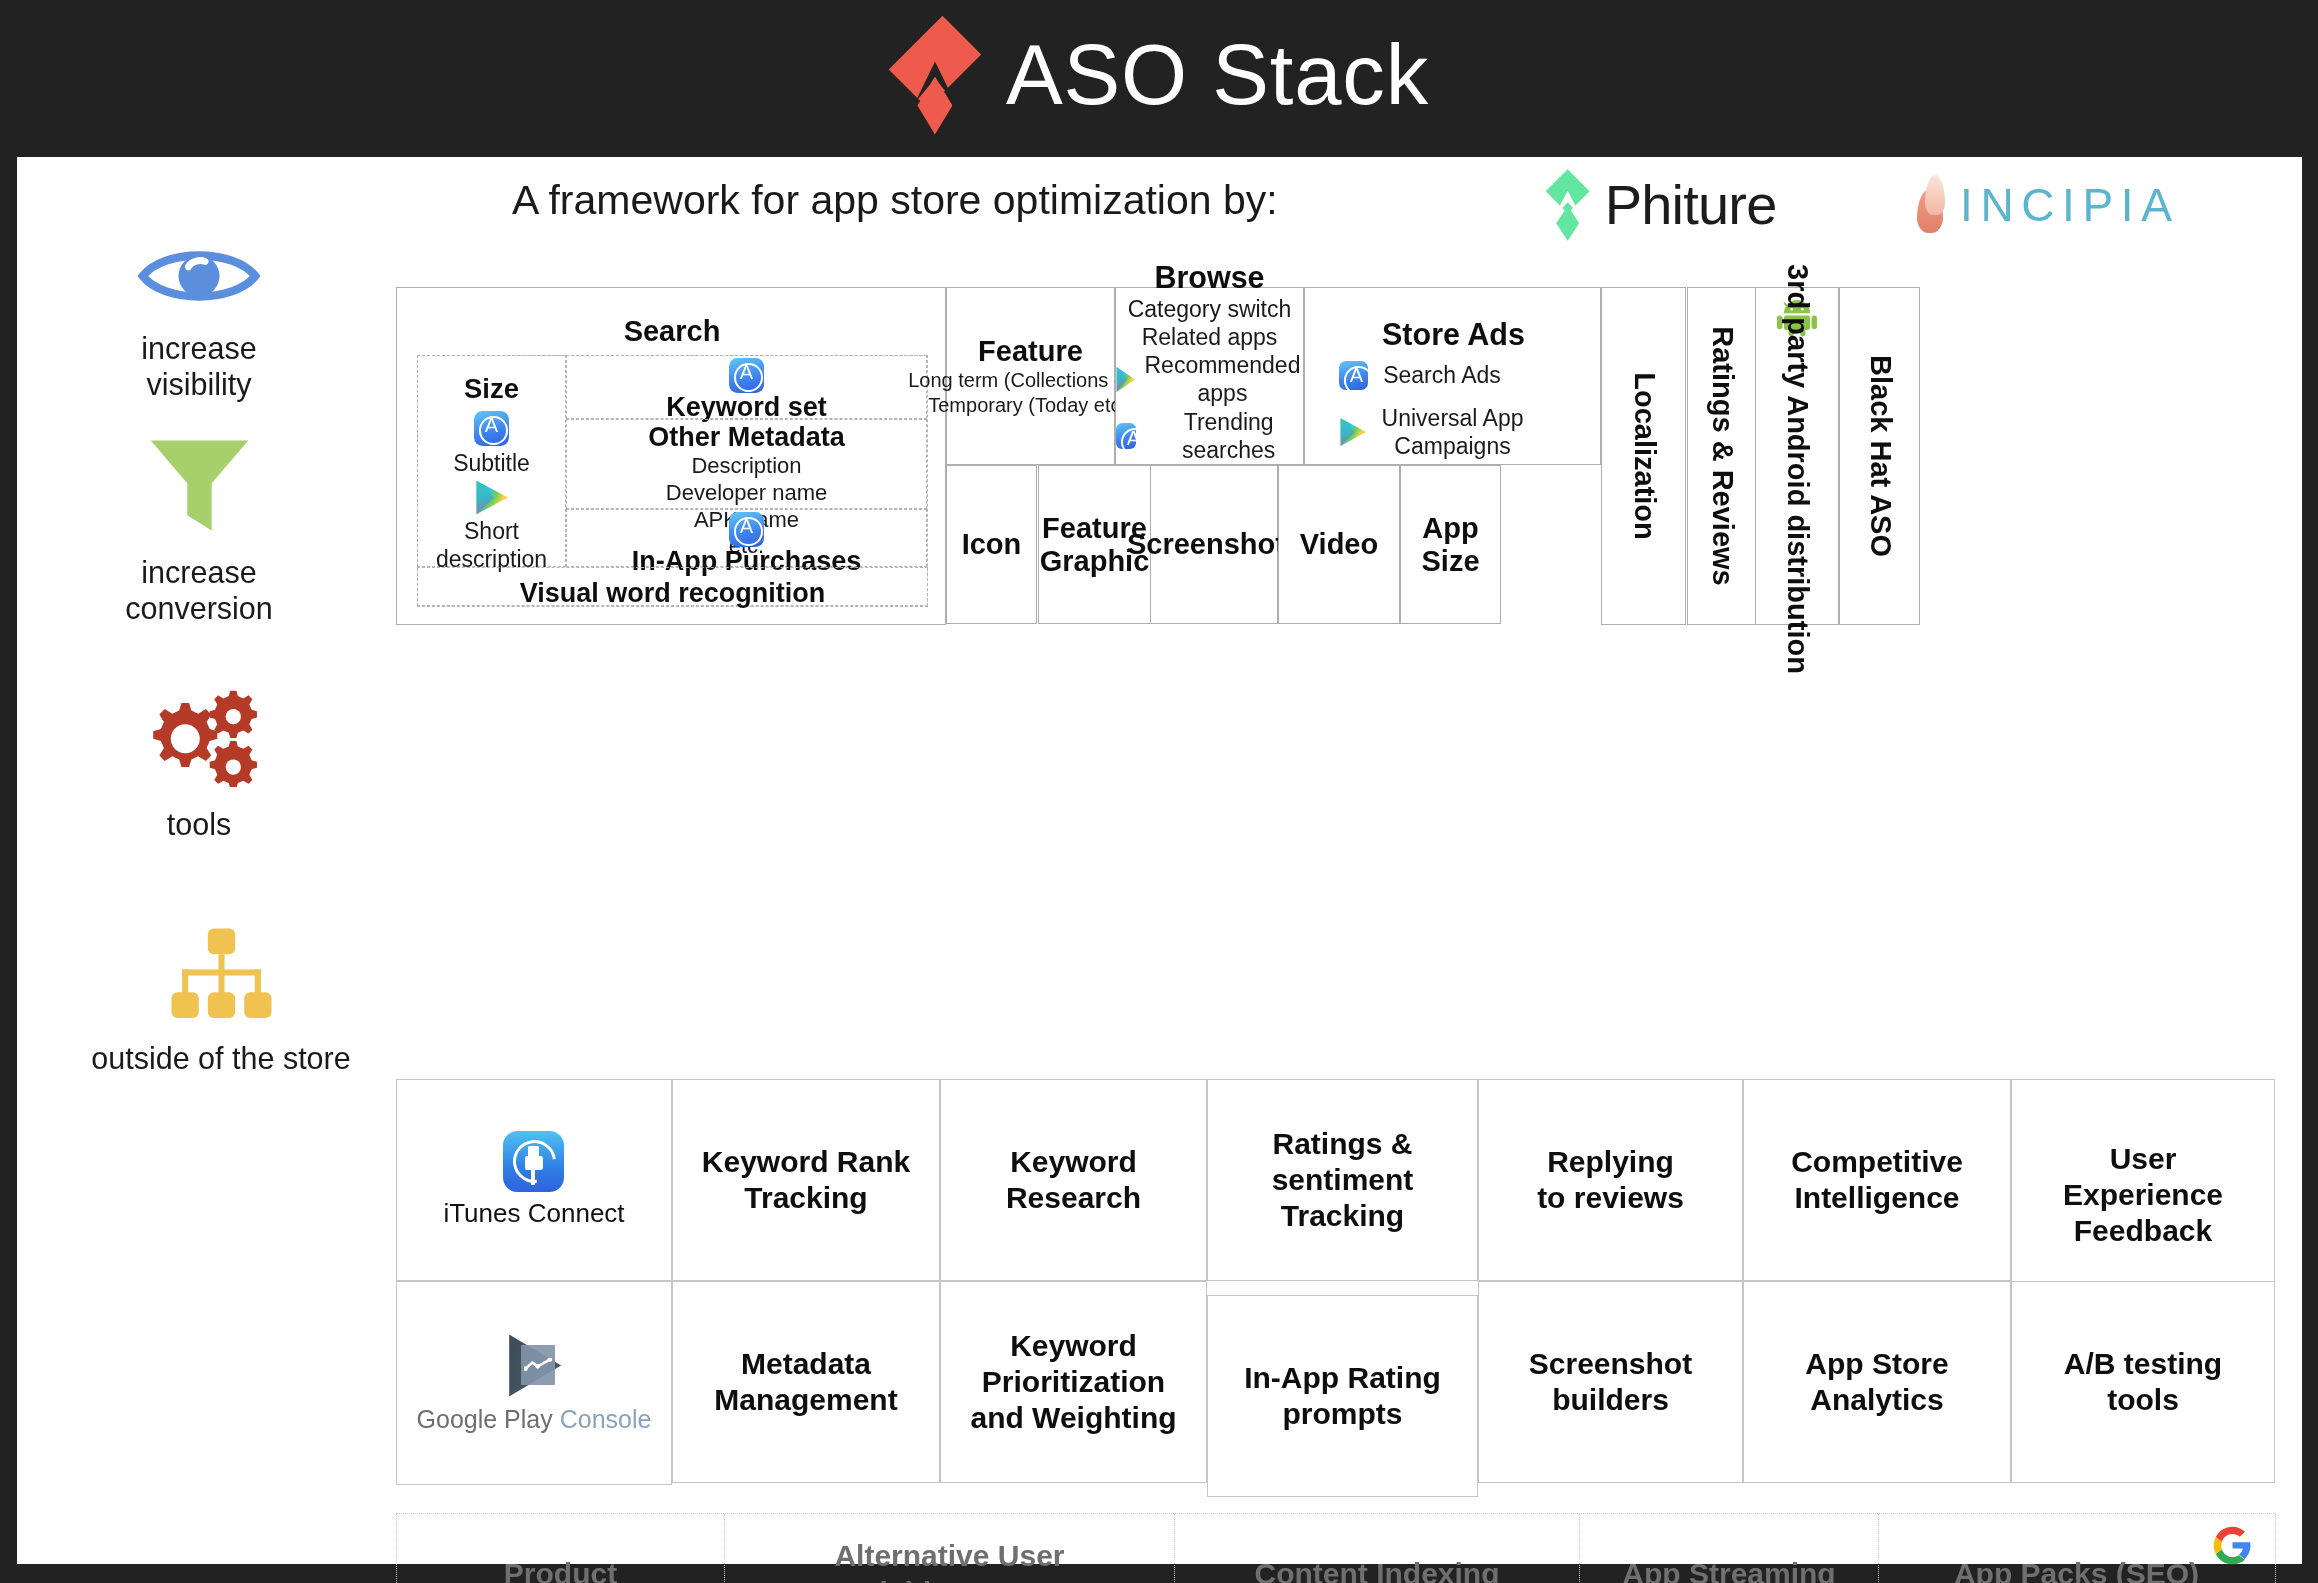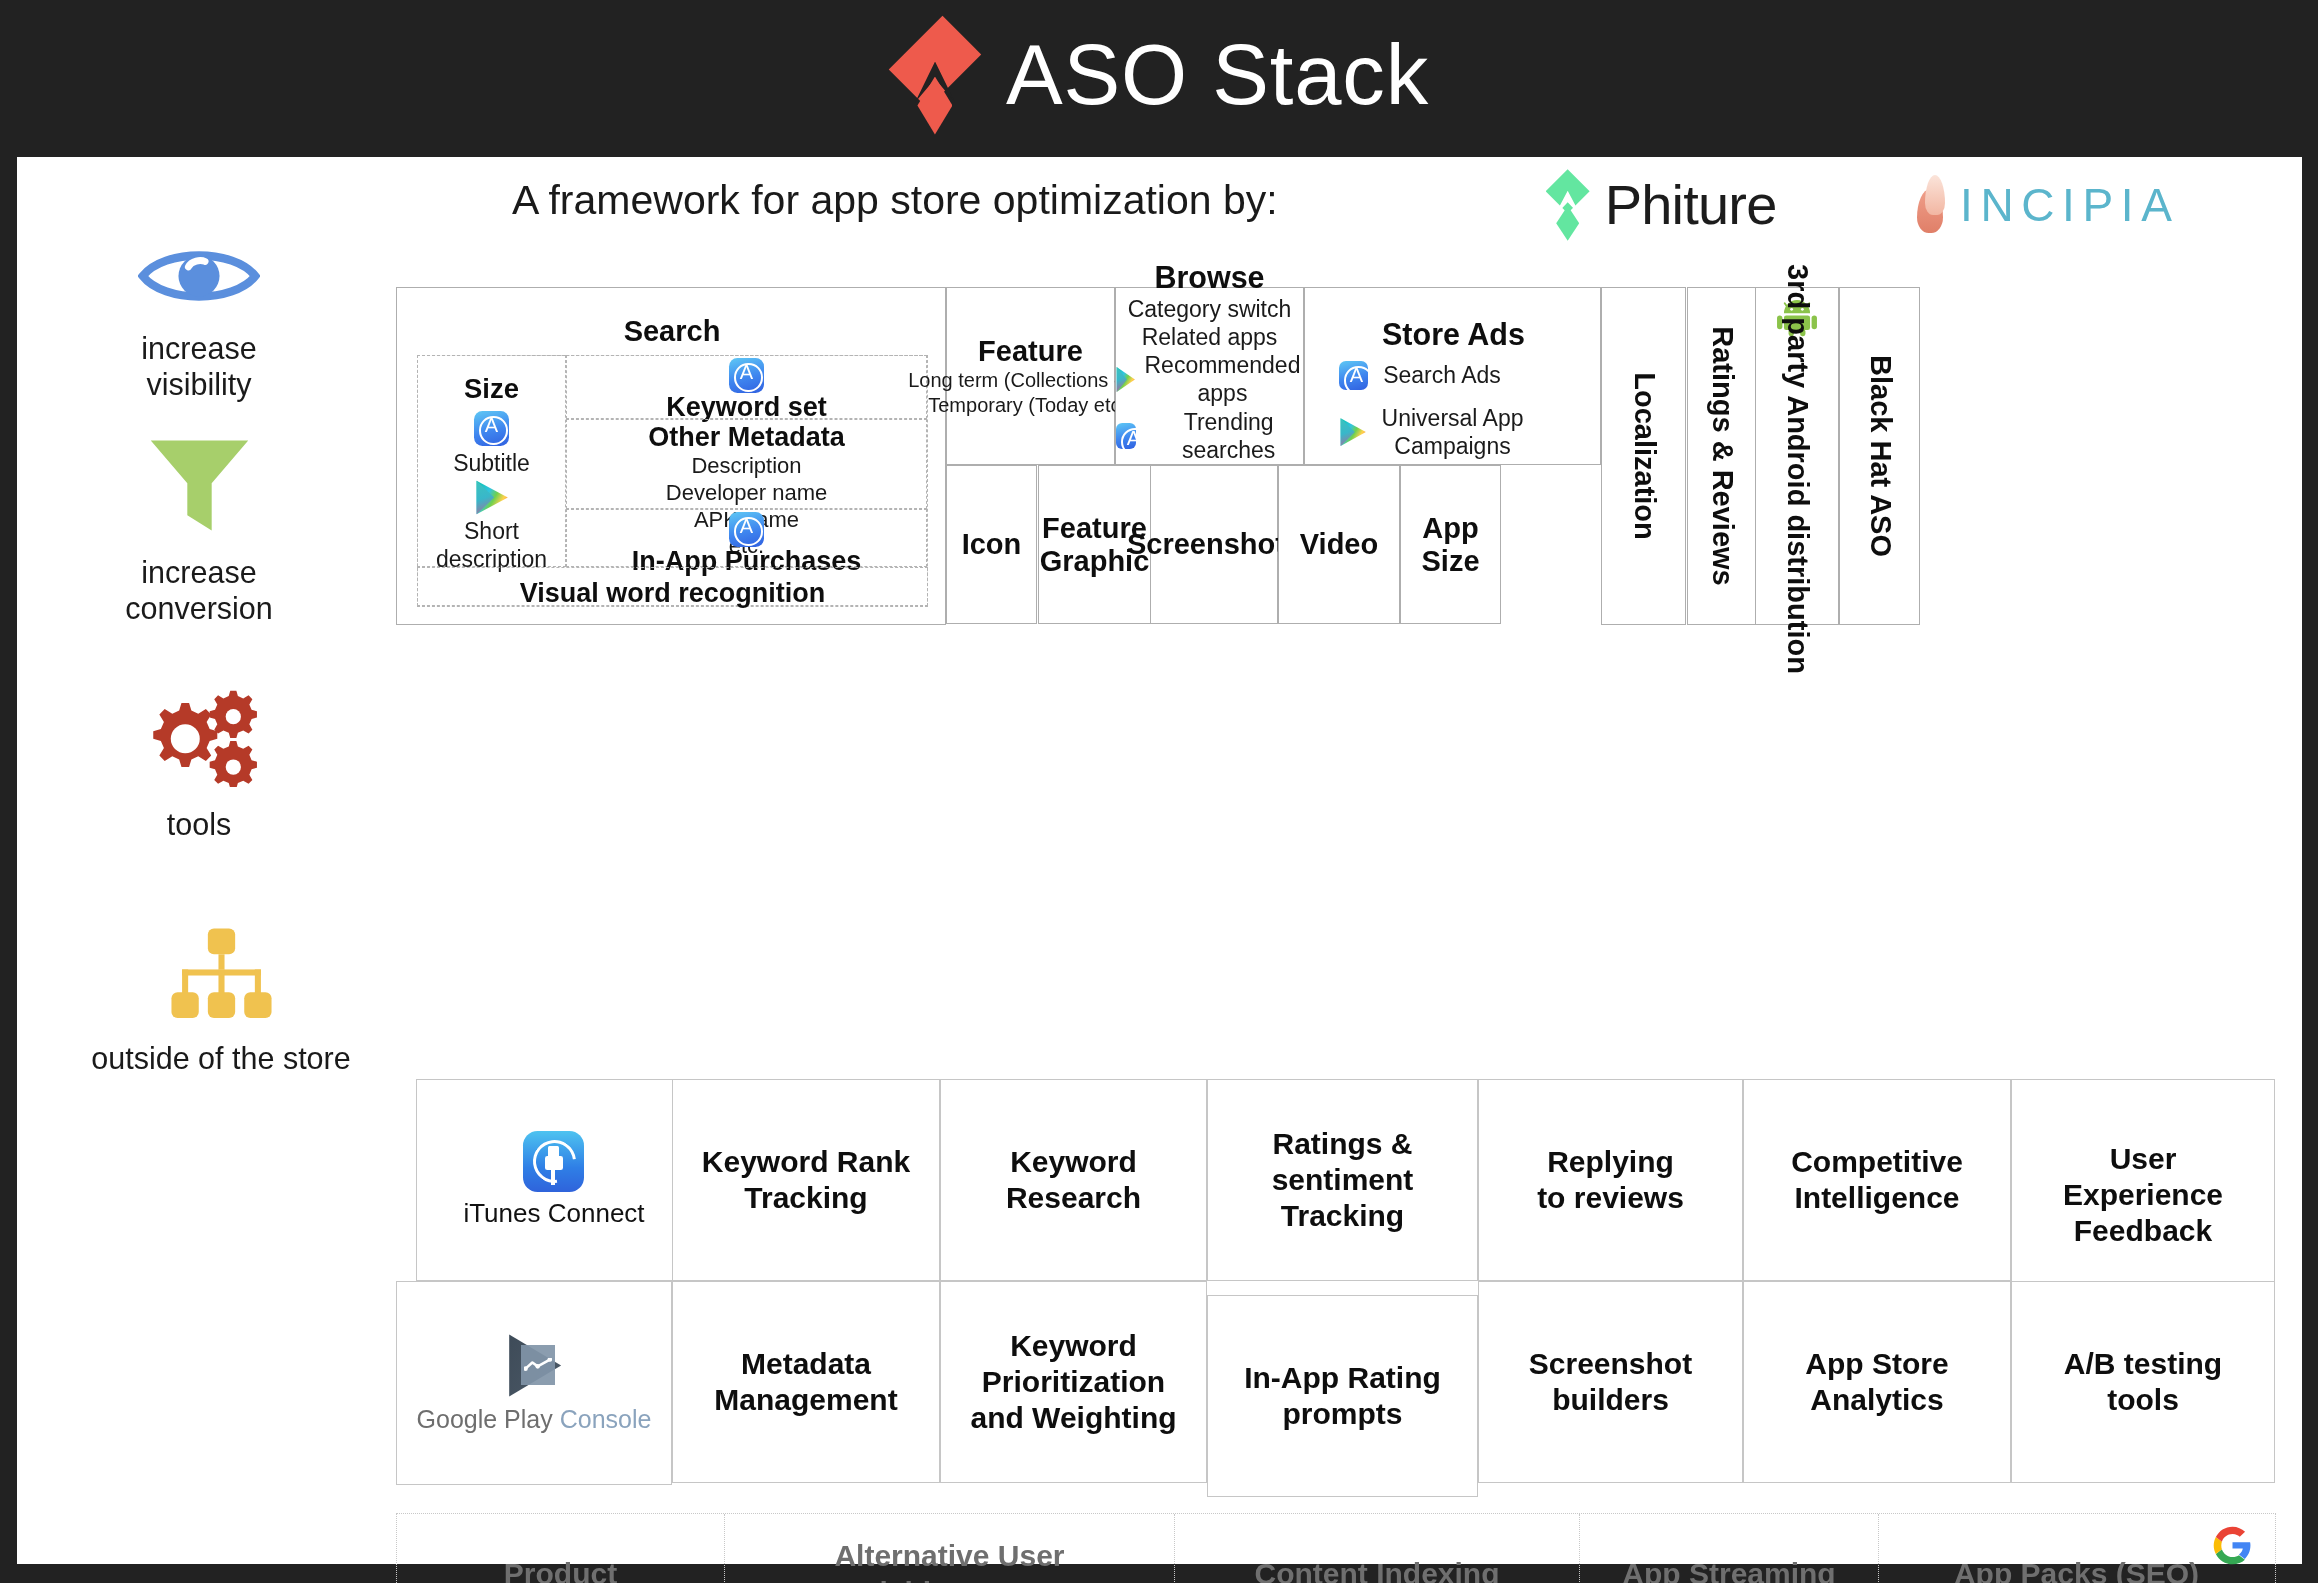--- a/index.html
+++ b/index.html
@@ -435,21 +435,21 @@
     </div>
     <div class="cell" style="left:1443px; top:0; width:81px; height:338px;">
       <div class="cellinner">
         <div class="vert">Black Hat ASO</div>
       </div>
     </div>
   </div>
 
   <div id="tools">
 
-    <div class="tcell" style="left:0;top:0;width:276px;height:202px;margin-left:20px;">
+    <div class="tcell" style="left:0;top:0;width:276px;height:202px;">
       <div style="text-align:center;">
         <div class="itc-ico">
           <div class="ring"></div>
             <div class="plug"></div>
             <div class="plugbody"></div>
             <div class="cord"></div>
         </div>
         <div class="itc-word">iTunes Connect</div>
       </div>
     </div>

